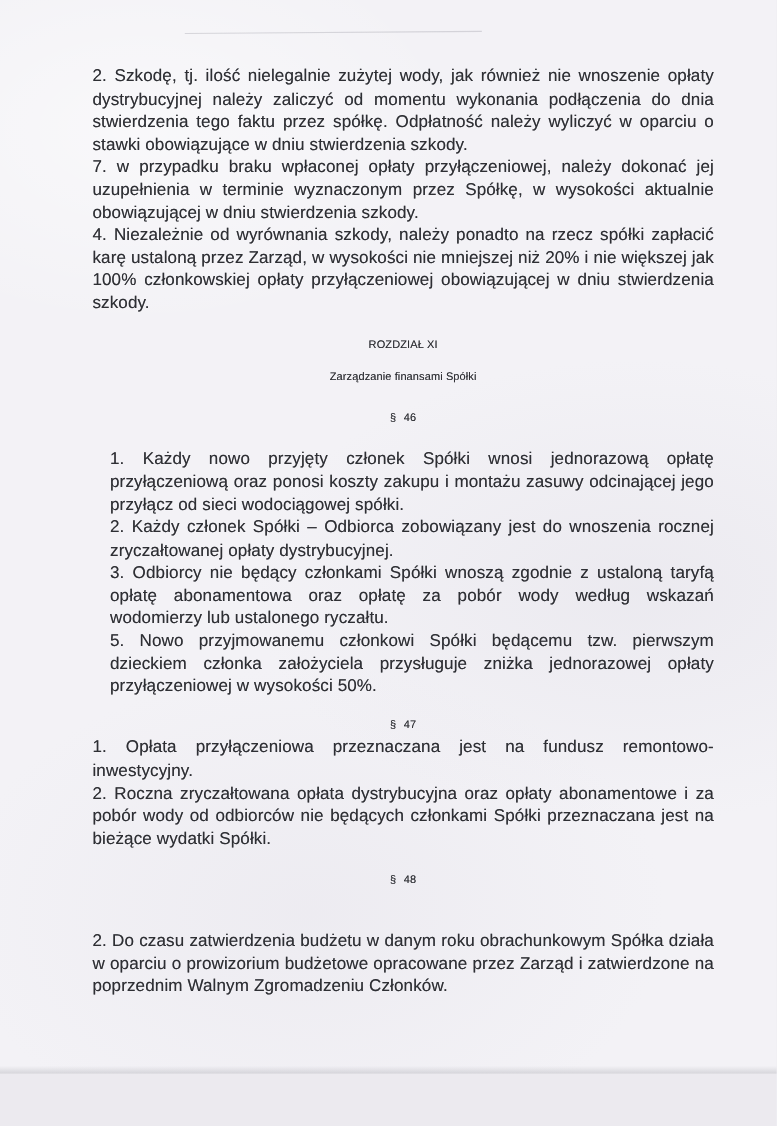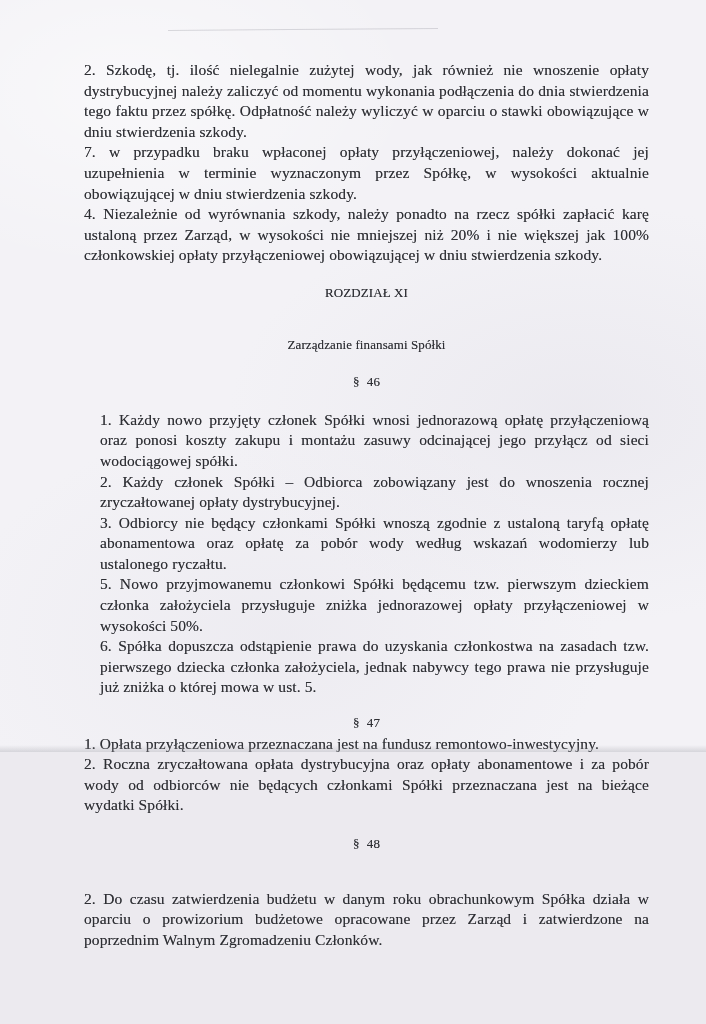--- a/index.html
+++ b/index.html
@@ -9,28 +9,27 @@
   body {
     width: 706px;
     height: 1024px;
     overflow: hidden;
     font-family: "Liberation Sans", sans-serif;
     background: #eceaef;
   }
   .page {
     position: relative;
     width: 706px;
-    height: 752px;
+    height: 976px;
     box-sizing: border-box;
     background:
       radial-gradient(ellipse 420px 260px at 18% 12%, rgba(255,255,255,0.5), rgba(255,255,255,0) 70%),
       radial-gradient(ellipse 500px 300px at 82% 55%, rgba(226,224,232,0.45), rgba(226,224,232,0) 70%),
       radial-gradient(ellipse 460px 320px at 40% 85%, rgba(231,229,236,0.5), rgba(231,229,236,0) 70%),
       #f3f2f6;
-    font-family: Liberation Serif, serif;
   }
   .scan-line-top {
     position: absolute;
     top: 29px;
     left: 168px;
     width: 270px;
     height: 1px;
     background: rgba(120,120,130,0.25);
     transform: rotate(-0.4deg);
   }
@@ -54,25 +53,25 @@
     text-shadow: 0 0 0.5px rgba(46,47,52,0.55);
   }
   .para {
     margin: 0;
     text-align: justify;
   }
   .heading {
     margin: 0;
     padding: 0;
     text-align: center;
-    font-size: 13px;
+    font-size: 10px;
     font-weight: 400;
   }
   .chapter-label   { margin-top: 17px; }
-  .chapter-title   { margin-top: 31px; }
+  .chapter-title   { margin-top: 9px; }
   .section-number  { word-spacing: 4px; }
   .sec-num-46      { margin-top: 17px; }
   .body-46         { margin-top: 17px; margin-left: 16px; }
   .sec-num-47      { margin-top: 15px; }
   .body-47         { margin-top: 0; }
   .sec-num-48      { margin-top: 18px; }
   .body-48         { margin-top: 34px; }
 </style>
 </head>
 <body>
@@ -88,21 +87,20 @@
 
     <h2 class="heading chapter-label">ROZDZIAŁ XI</h2>
     <h3 class="heading chapter-title">Zarządzanie finansami Spółki</h3>
 
     <div class="heading section-number sec-num-46">§ 46</div>
     <div class="body-46">
       <p class="para">1. Każdy nowo przyjęty członek Spółki wnosi jednorazową opłatę przyłączeniową oraz ponosi koszty zakupu i montażu zasuwy odcinającej jego przyłącz od sieci wodociągowej spółki.</p>
       <p class="para">2. Każdy członek Spółki – Odbiorca zobowiązany jest do wnoszenia rocznej zryczałtowanej opłaty dystrybucyjnej.</p>
       <p class="para">3. Odbiorcy nie będący członkami Spółki wnoszą zgodnie z ustaloną taryfą opłatę abonamentowa oraz opłatę za pobór wody według wskazań wodomierzy lub ustalonego ryczałtu.</p>
       <p class="para">5. Nowo przyjmowanemu członkowi Spółki będącemu tzw. pierwszym dzieckiem członka założyciela przysługuje zniżka jednorazowej opłaty przyłączeniowej w wysokości 50%.</p>
-      <p class="para">6. Spółka dopuszcza odstąpienie prawa do uzyskania członkostwa na zasadach tzw. pierwszego dziecka członka założyciela, jednak nabywcy tego prawa nie przysługuje już zniżka o której mowa w ust. 5.</p>
     </div>
 
     <div class="heading section-number sec-num-47">§ 47</div>
     <div class="body-47">
       <p class="para">1. Opłata przyłączeniowa przeznaczana jest na fundusz remontowo-inwestycyjny.</p>
       <p class="para">2. Roczna zryczałtowana opłata dystrybucyjna oraz opłaty abonamentowe i za pobór wody od odbiorców nie będących członkami Spółki przeznaczana jest na bieżące wydatki Spółki.</p>
     </div>
 
     <div class="heading section-number sec-num-48">§ 48</div>
     <div class="body-48">

